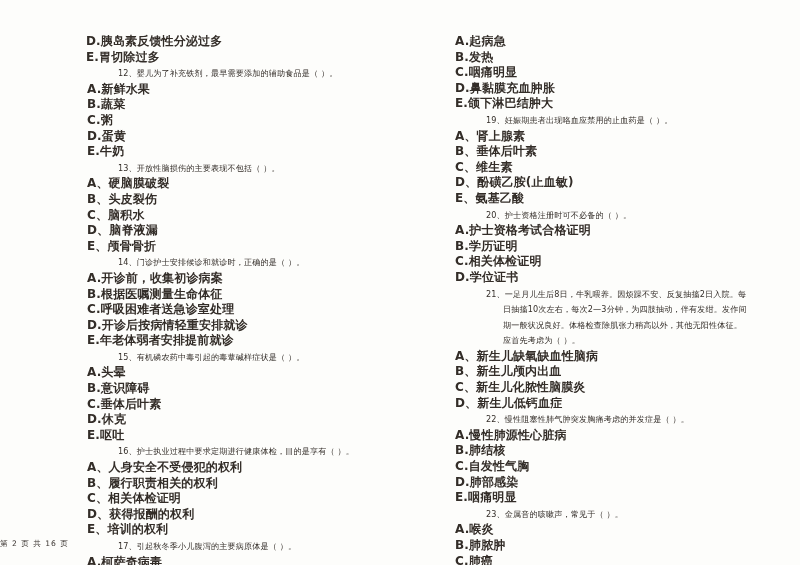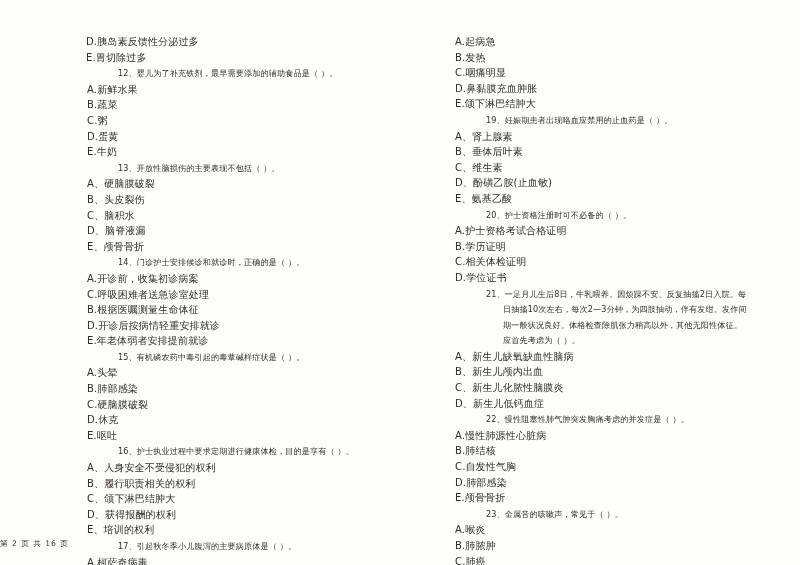--- a/index.html
+++ b/index.html
@@ -49,25 +49,26 @@
     color: #332d28;
     text-indent: 0;
     white-space: normal;
   }
   .q-stem.hang {
     padding-left: 17px;
     text-indent: -17px;
     margin-left: 48px;
   }
   .opt {
-    font-size: 10px;
+    font-size: 12px;
     line-height: 15.6px;
     letter-spacing: 0.15px;
     color: #332d28;
     padding-left: 16px;
+    font-weight: bold;
   }
   .opt.deep {
     padding-left: 17px;
   }
   .orphan-opts {
     margin-bottom: 1px;
   }
   .footer {
     position: absolute;
     left: 0;
@@ -109,40 +110,40 @@
         <div class="opt deep">A、硬脑膜破裂</div>
         <div class="opt deep">B、头皮裂伤</div>
         <div class="opt deep">C、脑积水</div>
         <div class="opt deep">D、脑脊液漏</div>
         <div class="opt deep">E、颅骨骨折</div>
       </div>
 
       <div class="q">
         <div class="q-stem hang">14、门诊护士安排候诊和就诊时，正确的是（      ）。</div>
         <div class="opt deep">A.开诊前，收集初诊病案</div>
+        <div class="opt deep">B.根据医嘱测量生命体征</div>
         <div class="opt deep">C.呼吸困难者送急诊室处理</div>
-        <div class="opt deep">B.根据医嘱测量生命体征</div>
         <div class="opt deep">D.开诊后按病情轻重安排就诊</div>
         <div class="opt deep">E.年老体弱者安排提前就诊</div>
       </div>
 
       <div class="q">
         <div class="q-stem hang">15、有机磷农药中毒引起的毒蕈碱样症状是（      ）。</div>
         <div class="opt deep">A.头晕</div>
-        <div class="opt deep">B.肺部感染</div>
-        <div class="opt deep">C.硬脑膜破裂</div>
+        <div class="opt deep">B.意识障碍</div>
+        <div class="opt deep">C.垂体后叶素</div>
         <div class="opt deep">D.休克</div>
         <div class="opt deep">E.呕吐</div>
       </div>
 
       <div class="q">
         <div class="q-stem hang">16、护士执业过程中要求定期进行健康体检，目的是享有（      ）。</div>
         <div class="opt deep">A、人身安全不受侵犯的权利</div>
         <div class="opt deep">B、履行职责相关的权利</div>
-        <div class="opt deep">C、颌下淋巴结肿大</div>
+        <div class="opt deep">C、相关体检证明</div>
         <div class="opt deep">D、获得报酬的权利</div>
         <div class="opt deep">E、培训的权利</div>
       </div>
 
       <div class="q">
         <div class="q-stem hang">17、引起秋冬季小儿腹泻的主要病原体是（      ）。</div>
         <div class="opt deep">A.柯萨奇病毒</div>
 
       </div>
 
@@ -182,21 +183,21 @@
         <div class="opt deep">C、新生儿化脓性脑膜炎</div>
         <div class="opt deep">D、新生儿低钙血症</div>
       </div>
 
       <div class="q">
         <div class="q-stem hang">22、慢性阻塞性肺气肿突发胸痛考虑的并发症是（      ）。</div>
         <div class="opt deep">A.慢性肺源性心脏病</div>
         <div class="opt deep">B.肺结核</div>
         <div class="opt deep">C.自发性气胸</div>
         <div class="opt deep">D.肺部感染</div>
-        <div class="opt deep">E.颅骨骨折</div>
+        <div class="opt deep">E.咽痛明显</div>
       </div>
 
       <div class="q">
         <div class="q-stem hang">23、金属音的咳嗽声，常见于（      ）。</div>
         <div class="opt deep">A.喉炎</div>
         <div class="opt deep">B.肺脓肿</div>
         <div class="opt deep">C.肺癌</div>
 
       </div>
 

